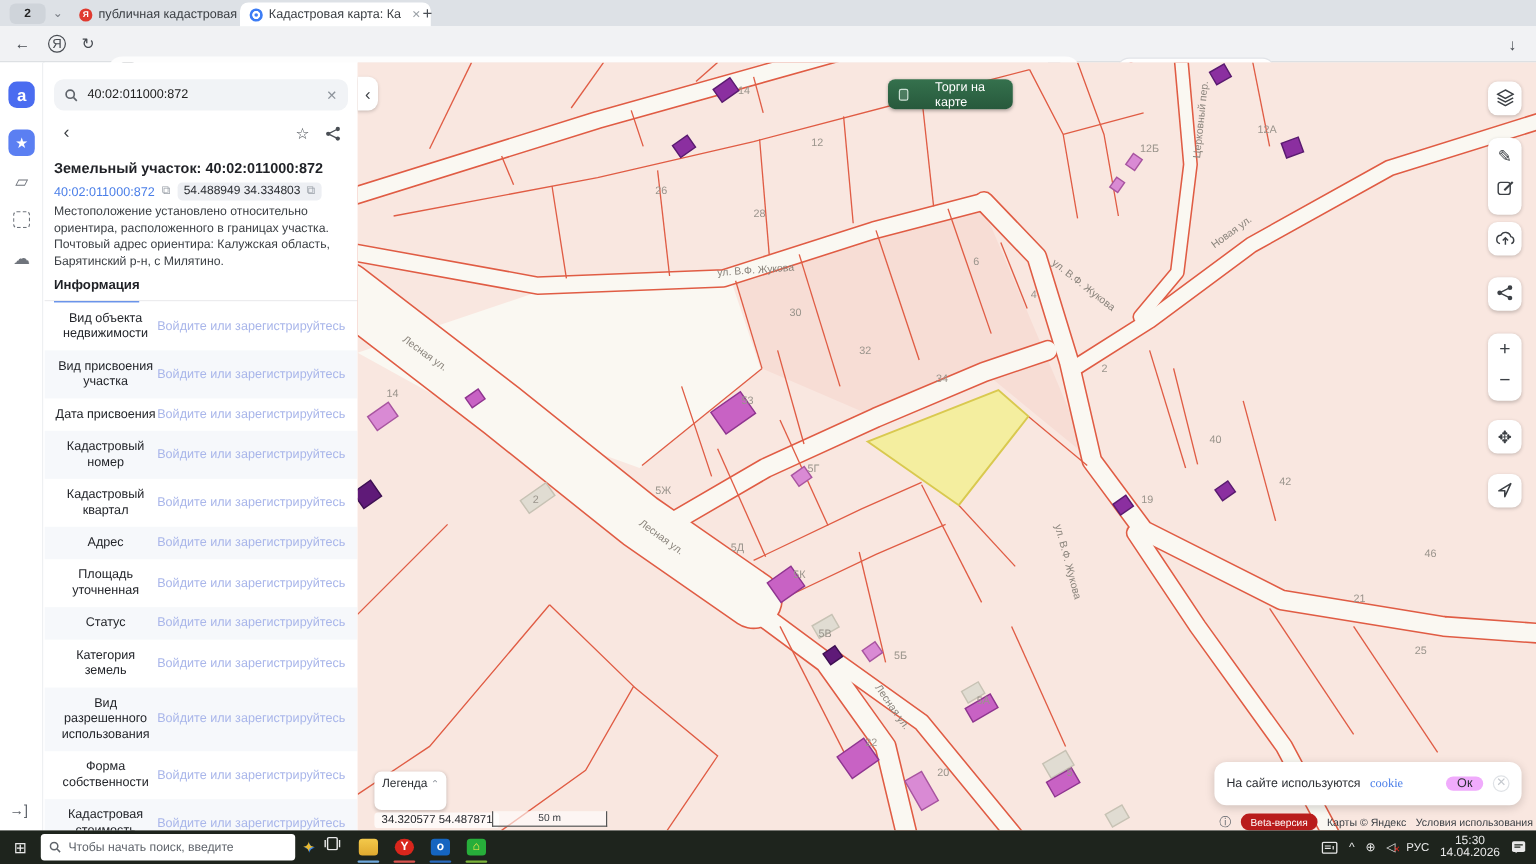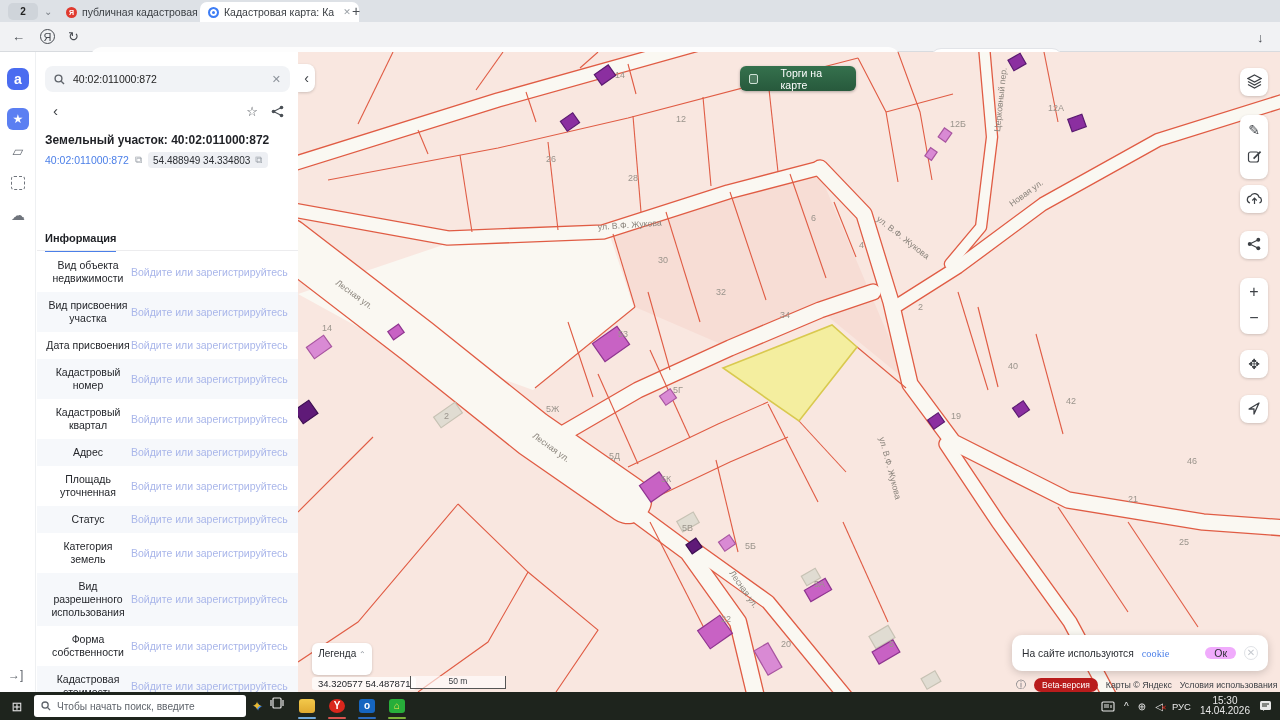--- a/index.html
+++ b/index.html
@@ -49,21 +49,21 @@
   .irow { display:flex; padding:7px 8px; align-items:center; }
   .irow:nth-child(even) { background:#f6f8fb; }
   .ilabel { width:86px; color:#24262b; line-height:13px; flex:0 0 auto; }
   .ilink { color:#a9b6ea; line-height:13px; }
   .exitico { position:absolute; left:8px; bottom:10px; color:#5f646b; font-size:12px; }
   
   #map { position:absolute; left:298px; top:52px; width:982px; height:640px; background:#f9e7e0; overflow:hidden; }
   #mapsvg { position:absolute; left:0; top:0; }
   .mbtn { position:absolute; background:#fff; border-radius:8px; box-shadow:0 1px 3px rgba(0,0,0,.18); color:#3c4045; text-align:center; }
   .collapse { left:0; top:12px; width:17px; height:28px; border-radius:0 8px 8px 0; font-size:14px; line-height:28px; }
-  .torgi { position:absolute; left:442px; top:14px; width:116px; height:25px; background:linear-gradient(180deg,#35714d,#27593c); border-radius:6px; color:#fff; font-size:10.5px; display:flex; align-items:center; gap:22px; padding:0 9px; box-shadow:0 1px 3px rgba(0,0,0,.3); }
+  .torgi { position:absolute; left:442px; top:14px; width:104px; height:25px; background:linear-gradient(180deg,#35714d,#27593c); border-radius:6px; color:#fff; font-size:10.5px; display:flex; align-items:center; gap:22px; padding:0 9px; box-shadow:0 1px 3px rgba(0,0,0,.3); }
   .torgi .cb { width:10px; height:10px; border:1.3px solid #cfe2d6; border-radius:2px; background:rgba(255,255,255,.15); }
   .rtool { right:12px; width:28px; height:28px; font-size:14px; line-height:28px; }
   .rtool svg { margin-top:6px; }
   .legendbtn { left:14px; top:591px; width:60px; height:32px; font-size:10px; line-height:22px; border-radius:6px; color:#2b2e33; }
   .coordpill { position:absolute; left:14px; top:625px; background:rgba(255,255,255,.75); border-radius:3px; padding:1px 6px; font-size:9.5px; color:#1f2126; }
   .scalebar { position:absolute; left:112px; top:624px; width:96px; height:13px; background:rgba(255,255,255,.6); font-size:8.5px; color:#3c4045; text-align:center; border-left:1.5px solid #555; border-right:1.5px solid #555; border-bottom:1.5px solid #555; }
   .cookie { position:absolute; left:714px; top:583px; width:256px; height:36px; background:#fff; border-radius:10px; box-shadow:0 2px 8px rgba(0,0,0,.18); display:flex; align-items:center; padding:0 10px; gap:8px; font-size:10.3px; color:#2b2e33; }
   .cookie .lnk { color:#4b7fe8;font-family:Liberation Serif, serif; }
   .cookie .okbtn { margin-left:auto; background:#f0abfc; border-radius:6px; padding:0 9px; font-size:10.5px; }
   .cookie .cls { color:#c4c8ce; font-size:10px; border:1px solid #dfe2e6; border-radius:50%; width:14px; height:14px; line-height:12px; text-align:center; }
@@ -154,20 +154,21 @@
   </div>
   <div class="parceltitle">Земельный участок: 40:02:011000:872</div>
   <div class="chiprow">
     <span class="cadlink">40:02:011000:872</span>
     <span class="copyic">⧉</span>
     <span class="coordchip">
         <span>54.488949 34.334803</span>
         <span class="copyic">⧉</span>
       </span>
   </div>
+  <div class="descr">Местоположение установлено относительно ориентира, расположенного в границах участка. Почтовый адрес ориентира: Калужская область, Барятинский р-н, с Милятино.</div>
   <div class="infotab">Информация</div>
   <div class="tabline"></div>
   <div id="rows">
       <div class="irow">
         <span class="ilabel">Вид объекта недвижимости</span>
         <span class="ilink">Войдите или зарегистрируйтесь</span>
       </div>
       <div class="irow">
         <span class="ilabel">Вид присвоения участка</span>
         <span class="ilink">Войдите или зарегистрируйтесь</span>

